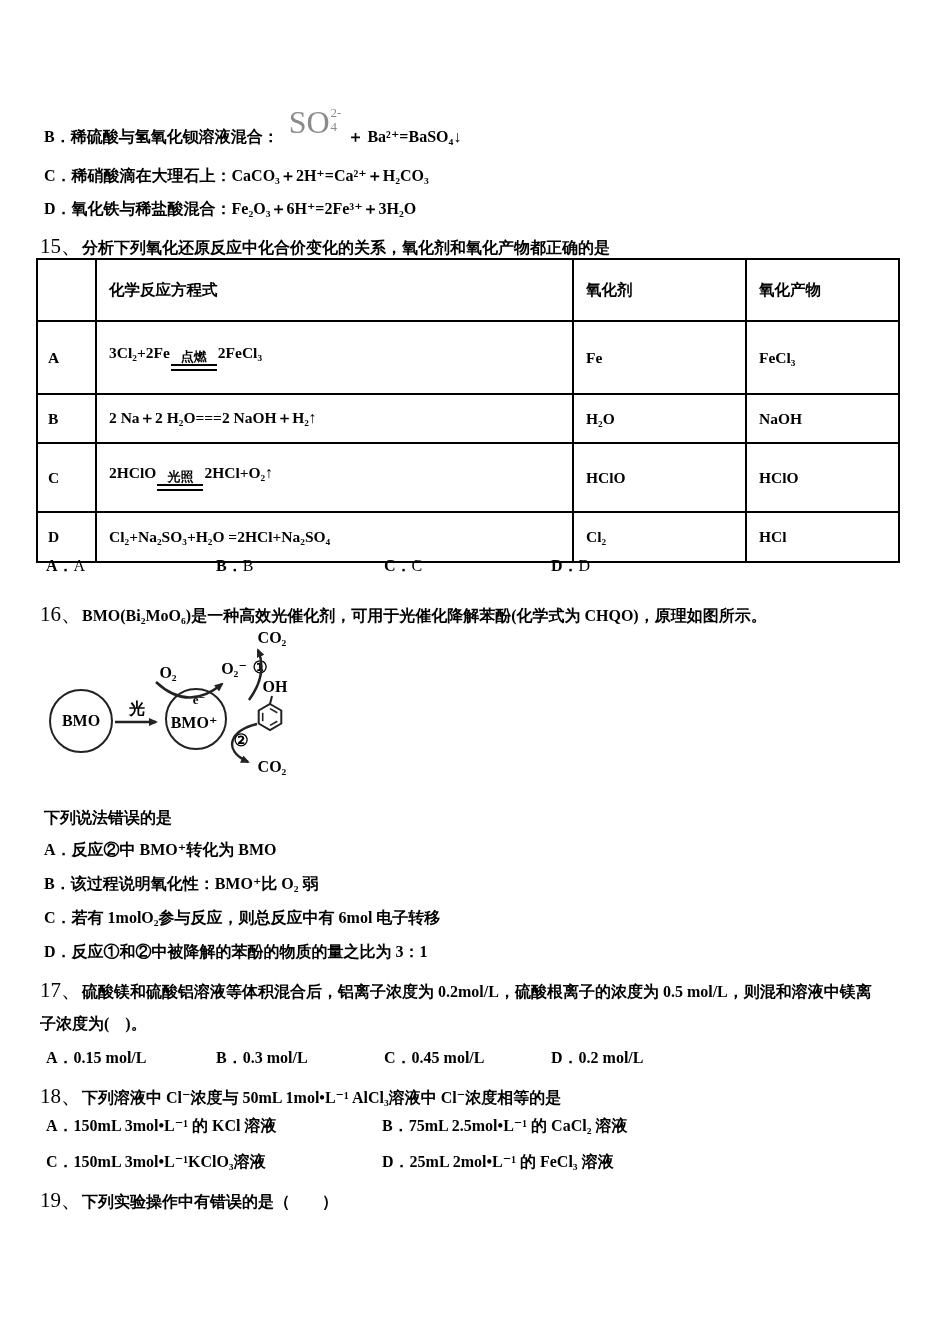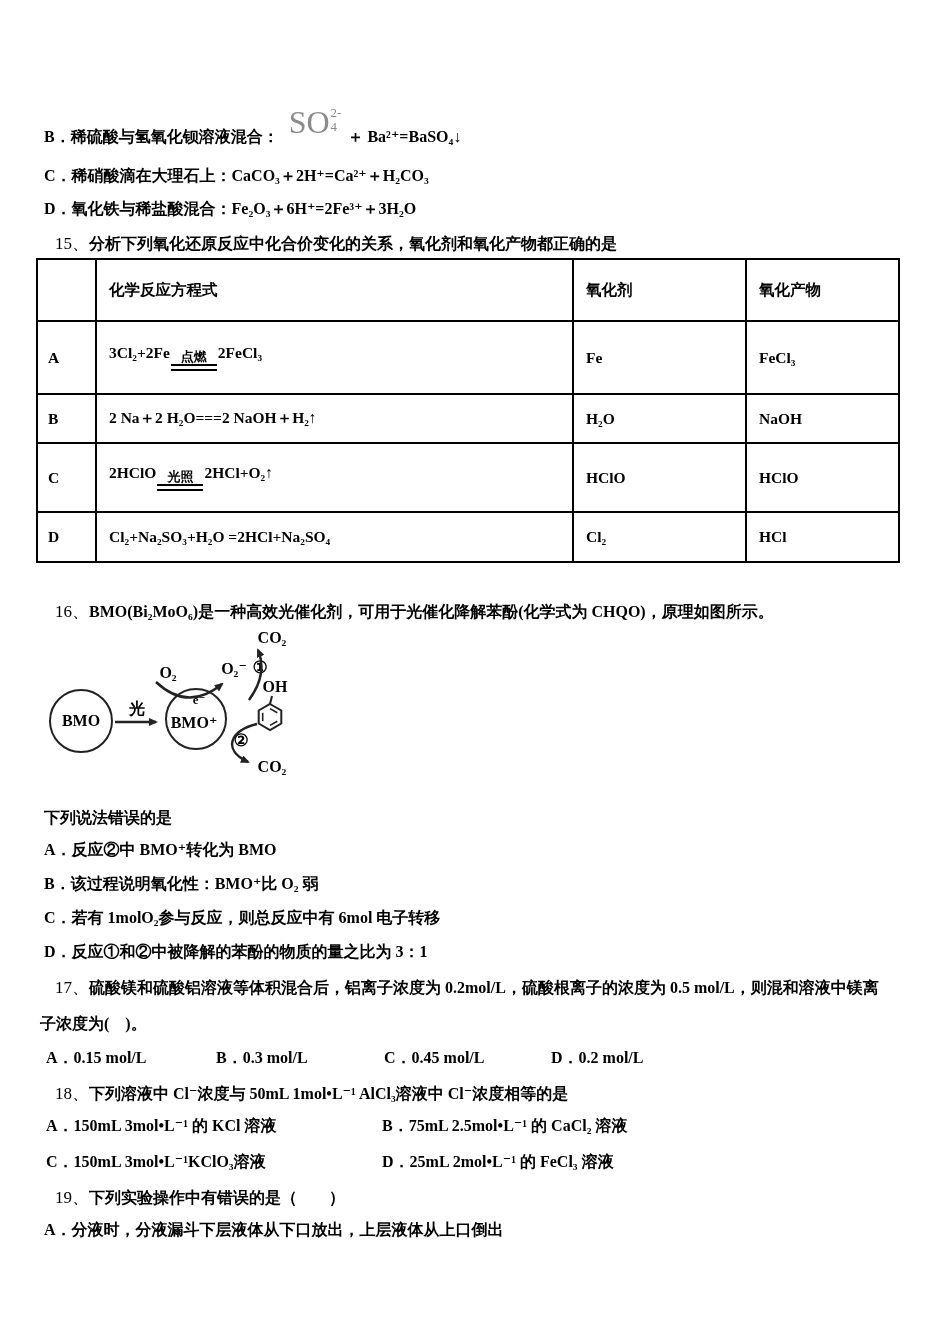--- a/index.html
+++ b/index.html
@@ -2,21 +2,21 @@
 <html><head>
 <meta charset="utf-8">
 <style>
   html,body { margin:0; padding:0; background:#fff; }
   .page {
     position:relative; width:950px; height:1344px; background:#ffffff;
     font-family:"Liberation Serif","DejaVu Serif",serif; color:#000;
     overflow:hidden;
   }
   .line { position:absolute; left:44px; font-size:16px; font-weight:bold; white-space:nowrap; }
-  .num { font-weight:400; font-size:17px;margin-left:15px; }
+  .num { font-weight:400; font-size:21px; }
   .lbl { font-weight:bold; }
   .val-light { font-weight:400; }
   
   .so4 { display:inline-flex; align-items:flex-start; color:#8b8b8b; font-weight:400;
          vertical-align:9px; margin:0 6px 0 10px; }
   .so4-base { font-size:32px; line-height:1; }
   .so4-stack { display:inline-flex; flex-direction:column; font-size:13px; line-height:1.05; margin-left:1px; }
   
   .qtable { position:absolute; top:258px; left:36px; border-collapse:collapse; table-layout:fixed; }
   .qtable td { border:2px solid #000; font-size:15.5px; font-weight:bold; vertical-align:middle; }
@@ -96,20 +96,26 @@
     </tr>
     <tr style="height:50px">
       <td class="c0">D</td>
       <td class="c">Cl₂+Na₂SO₃+H₂O =2HCl+Na₂SO₄</td>
       <td class="c">Cl₂</td>
       <td class="c">HCl</td>
     </tr>
   </tbody>
     </table>
 
+  <div class="optrow" style="top:556px;">
+    <span class="opt" style="left:46px;"><span class="lbl">A．</span><span class="val-light">A</span></span>
+    <span class="opt" style="left:216px;"><span class="lbl">B．</span><span class="val-light">B</span></span>
+    <span class="opt" style="left:384px;"><span class="lbl">C．</span><span class="val-light">C</span></span>
+    <span class="opt" style="left:551px;"><span class="lbl">D．</span><span class="val-light">D</span></span>
+  </div>
 
   <div class="line" style="top:600px; left:40px;">
     <span class="num">16、</span><span>BMO(Bi₂MoO₆)是一种高效光催化剂，可用于光催化降解苯酚(化学式为 CHQO)，原理如图所示。</span>
   </div>
 
   <div class="diagram">
     <svg width="300" height="182" viewBox="0 0 300 182">
       <defs>
         <marker id="ah" markerWidth="9" markerHeight="8" refX="7" refY="4" orient="auto" markerUnits="userSpaceOnUse">
           <path d="M0,0 L9,4 L0,8 z" fill="#222"></path>
@@ -191,17 +197,14 @@
     <span class="opt lbl" style="left:382px;"><span>B．</span><span>75mL 2.5mol•L⁻¹ 的 CaCl₂ 溶液</span></span>
   </div>
   <div class="optrow" style="top:1152px;padding-left:28px;">
     <span class="opt lbl" style="left:46px;"><span>C．</span><span>150mL 3mol•L⁻¹KClO₃溶液</span></span>
     <span class="opt lbl" style="left:382px;"><span>D．</span><span>25mL 2mol•L⁻¹ 的 FeCl₃ 溶液</span></span>
   </div>
 
   <div class="line" style="top:1186px; left:40px;">
     <span class="num">19、</span><span>下列实验操作中有错误的是（　　）</span>
   </div>
-  <div class="line" style="top:1220px;">
-    <span class="lbl">A．</span><span>分液时，分液漏斗下层液体从下口放出，上层液体从上口倒出</span>
-  </div>
 
 </div>
 
 </body></html>

